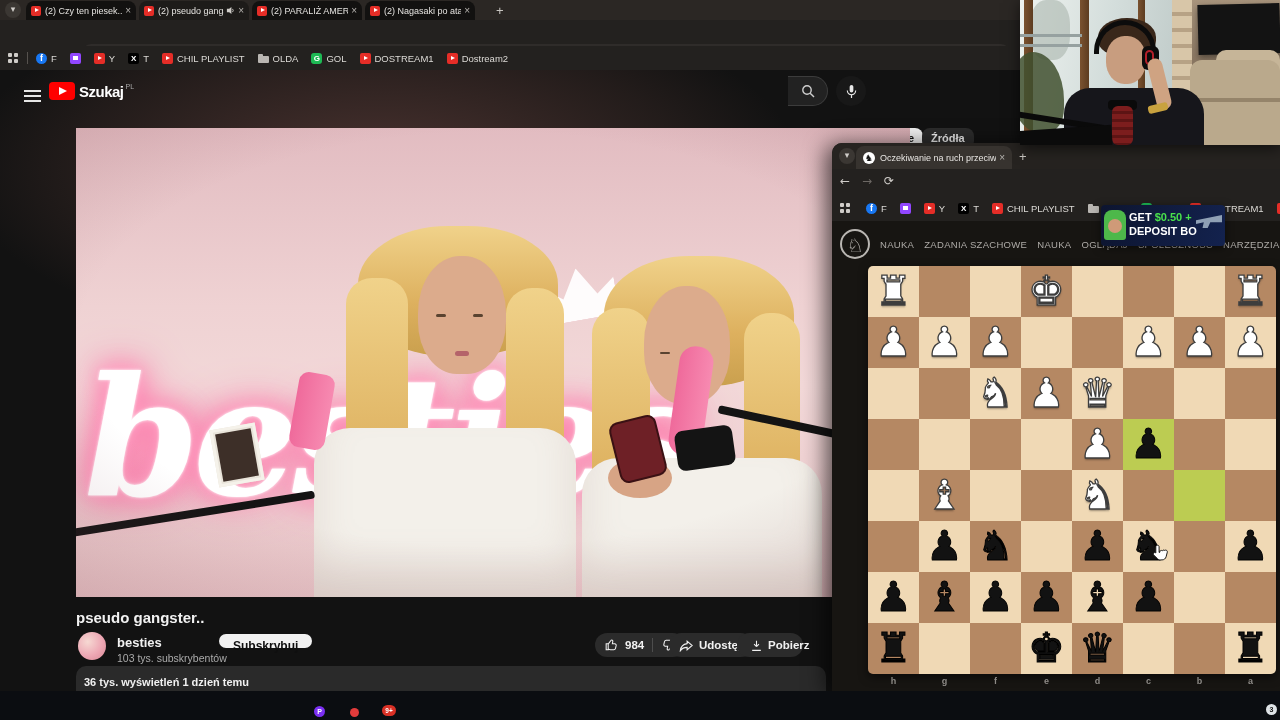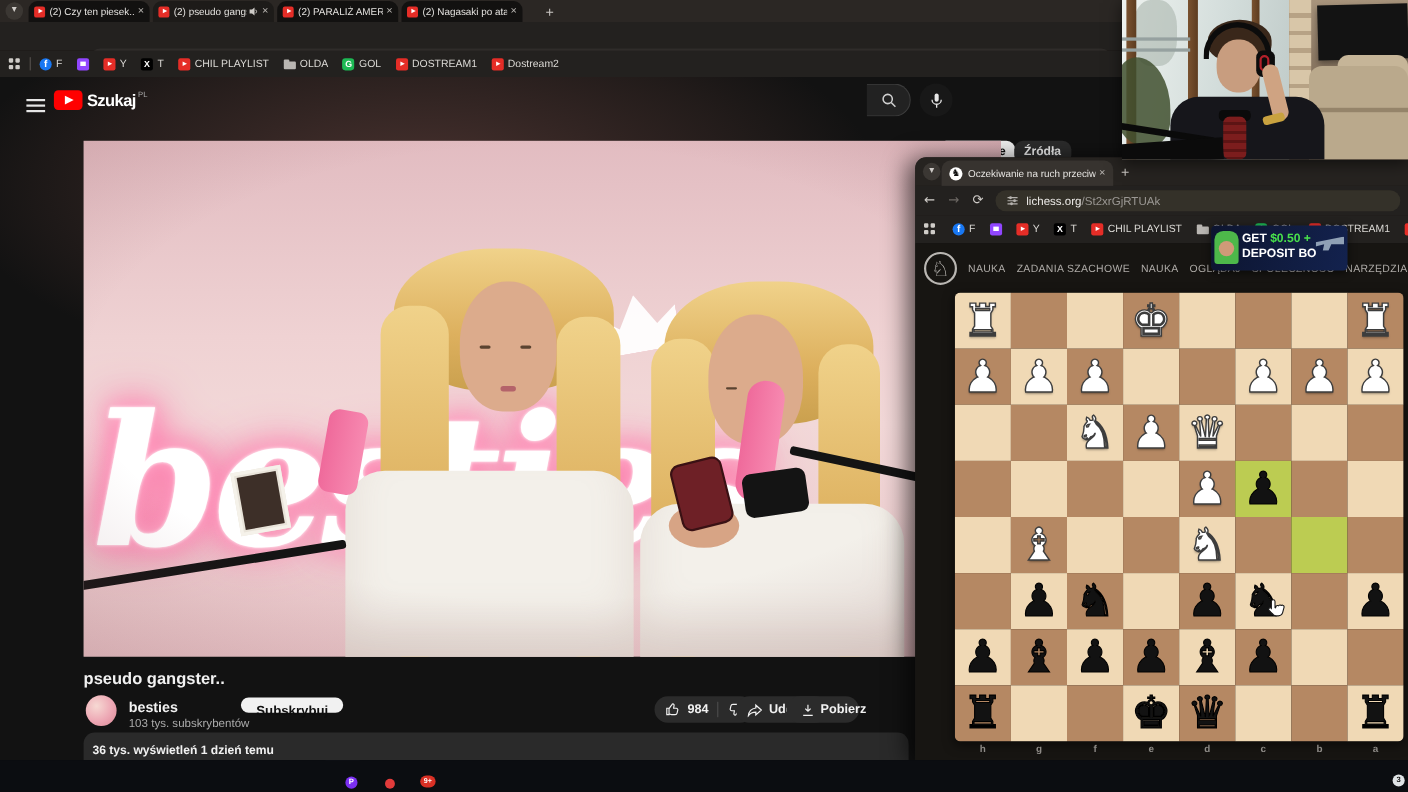--- a/index.html
+++ b/index.html
@@ -107,21 +107,21 @@
   .chname{left:117px;top:565px;color:#f1f1f1;font-size:13px;font-weight:bold;}
   .chsubs{left:117px;top:582px;color:#aaa;font-size:10.5px;}
   .subbtn{left:219px;top:564px;height:14px;border-radius:12px;background:#f1f1f1;color:#0f0f0f;
           font-size:12px;font-weight:bold;line-height:24px;padding:0 14px;}
   .pill{top:563px;height:24px;border-radius:12px;background:#2b2b2b;display:flex;align-items:center;
         color:#f1f1f1;font-size:11.5px;font-weight:bold;}
   .pill svg{flex:0 0 auto;}
   .likepill{left:595px;width:90px;padding:0 10px;box-sizing:border-box;}
   .likediv{width:1px;height:14px;background:#4d4d4d;margin:0 8px;}
   .sharepill{left:669px;width:84px;padding:0 10px;box-sizing:border-box;gap:5px;}
-  .dlpill{left:715px;width:66px;padding:0 13px;box-sizing:border-box;gap:5px;}
+  .dlpill{left:737px;width:66px;padding:0 13px;box-sizing:border-box;gap:5px;}
   .descbox{left:76px;top:596px;width:750px;height:25px;border-radius:10px 10px 0 0;background:#2a2a2a;}
   .descline{left:84px;top:606px;color:#f1f1f1;font-size:11px;font-weight:bold;}
 
   
   .liwin{left:832px;top:143px;width:448px;height:548px;background:#1d1b18;border-radius:10px 0 0 0;
          box-shadow:-6px 2px 22px rgba(0,0,0,.65);overflow:hidden;}
   .liwin .tstrip{position:absolute;left:0;top:0;width:448px;height:26px;background:#262320;}
   .lichev{position:absolute;left:7px;top:5px;width:16px;height:16px;border-radius:50%;background:#3b3733;
           color:#cfccc8;font-size:9px;text-align:center;line-height:15px;}
   .litab{position:absolute;left:24px;top:3px;width:156px;height:23px;background:#37332f;border-radius:8px 8px 0 0;
@@ -435,34 +435,20 @@
         <span class="t">Oczekiwanie na ruch przeciwni</span>
         <span class="x">×</span>
       </div>
       <div class="liplus">+</div>
     </div>
     <div class="litools">
       <span class="a navic uni" style="left:8px;top:5px">←</span>
       <span class="a navic dim uni" style="left:30px;top:5px">→</span>
       <span class="a navic uni" style="left:52px;top:5px">⟳</span>
     </div>
-    <div class="liurl">
-      <svg width="11" height="11" viewBox="0 0 12 12" style="margin-right:7px">
-        <g stroke="#b5b2ae" stroke-width="1.2">
-            <line x1="1" y1="3" x2="11" y2="3"></line>
-            <line x1="1" y1="6" x2="11" y2="6"></line>
-            <line x1="1" y1="9" x2="11" y2="9"></line>
-          </g>
-        <circle cx="4" cy="3" r="1.4" fill="#b5b2ae"></circle>
-          <circle cx="8" cy="6" r="1.4" fill="#b5b2ae"></circle>
-          <circle cx="5" cy="9" r="1.4" fill="#b5b2ae"></circle>
-      </svg>
-      <span class="host">lichess.org</span>
-        <span class="path">/St2xrGjRTUAk</span>
-    </div>
     <div class="libm" id="lichess-bookmarks">
       <span class="bmgrid">
           <i></i>
           <i></i>
           <i></i>
           <i></i>
         </span>
       <span class="bmdiv"></span>
     <span class="bm">
           <span class="fi facebook">f</span>

